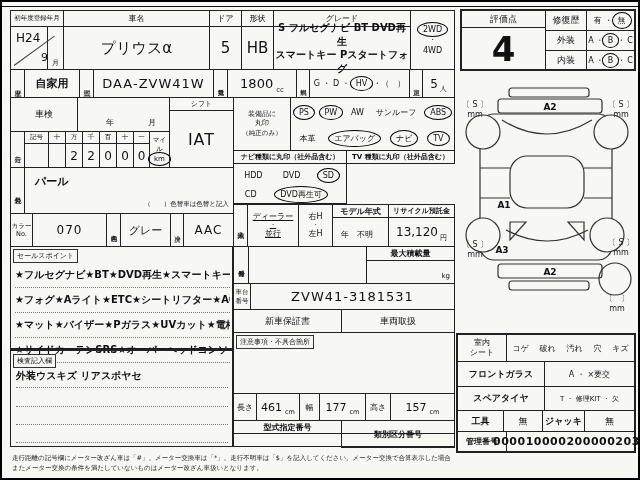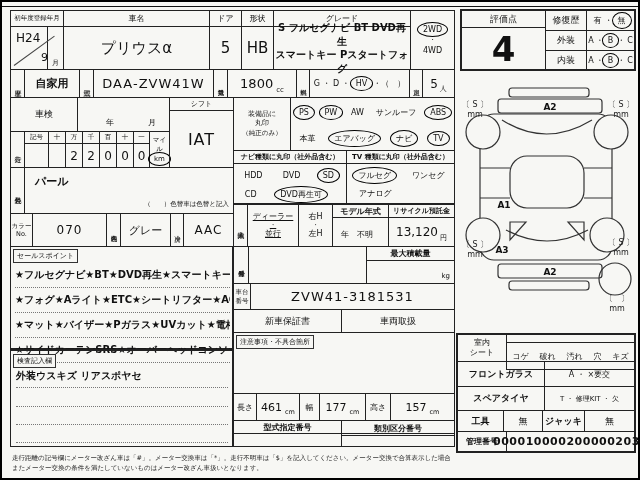--- a/index.html
+++ b/index.html
@@ -161,29 +161,20 @@
     <div class="rowflex f8" style="position:absolute;left:0;top:2px;width:100%;height:18px;">
       <span>HDD</span>
       <span>DVD</span>
       <span class="circled">SD</span>
     </div>
     <div class="rowflex f8" style="position:absolute;left:0;top:21px;width:90%;height:18px;">
       <span>CD</span>
       <span class="circled">DVD再生可</span>
     </div>
   </div>
-  <div class="b" style="left:344px;top:161px;width:109px;height:41px;">
-    <div class="rowflex f8" style="position:absolute;left:0;top:2px;width:100%;height:18px;">
-      <span class="circled">フルセグ</span>
-      <span>ワンセグ</span>
-    </div>
-    <div class="f8" style="position:absolute;left:12px;top:24px;">
-      <span>アナログ</span>
-    </div>
-  </div>
 
   <div class="b ctr vert f7" style="left:8px;top:165px;width:15px;height:47px;">外装色</div>
   <div class="b" style="left:22px;top:165px;width:210px;height:47px;">
     <span class="nb f11 bold" style="left:10px;top:6px;">パール</span>
     <span class="nb f6" style="right:4px;bottom:4px;">（　　）色替車は色替と記入</span>
   </div>
   <div class="b colc f6" style="left:8px;top:211px;width:23px;height:34px;line-height:1.3;">
     <span>カラー</span>
     <span>No.</span>
   </div>
@@ -254,21 +245,21 @@
   <div class="b ctr f11" style="left:317px;top:391px;width:47px;height:28px;gap:3px;">
     <span>177</span>
     <span class="f6" style="align-self:flex-end;padding-bottom:4px;">cm</span>
   </div>
   <div class="b ctr f8" style="left:363px;top:391px;width:26px;height:28px;">高さ</div>
   <div class="b ctr f11" style="left:388px;top:391px;width:65px;height:28px;gap:3px;">
     <span>157</span>
     <span class="f6" style="align-self:flex-end;padding-bottom:4px;">cm</span>
   </div>
   <div class="b ctr f8 bold" style="left:231px;top:418px;width:109px;height:14px;">型式指定番号</div>
-  <div class="b ctr f8 bold" style="left:339px;top:418px;width:114px;height:16px;font-family:Liberation Mono, monospace;">類別区分番号</div>
+  <div class="b ctr f8 bold" style="left:339px;top:418px;width:114px;height:28px;font-family:Liberation Mono, monospace;">類別区分番号</div>
   <div class="b" style="left:231px;top:431px;width:109px;height:14px;"></div>
   <div class="b" style="left:339px;top:431px;width:114px;height:14px;"></div>
 
   <div class="b" style="left:8px;top:347px;width:223px;height:98px;border-top-width:2px;">
     <div class="lblbox" style="left:2px;top:3px;">検査記入欄</div>
     <div class="f10 bold" style="position:absolute;left:5px;top:18px;width:212px;height:18px;border-bottom:1px dotted #777;">外装ウスキズ リアスポヤセ</div>
     <div class="dotline" style="position:absolute;left:5px;top:54px;width:212px;height:1px;"></div>
     <div class="dotline" style="position:absolute;left:5px;top:72px;width:212px;height:1px;"></div>
     <div class="dotline" style="position:absolute;left:5px;top:90px;width:212px;height:1px;"></div>
   </div>
@@ -319,21 +310,21 @@
   <div class="tread" style="left:598px;top:292px;width:34px;">
     <span>〔　〕</span><br>
     <span>mm</span>
   </div>
 
   <div class="b hv" style="left:454px;top:331px;width:180px;height:120px;"></div>
   <div class="b colc f8" style="left:455px;top:332px;width:50px;height:28px;line-height:1.3;">
     <span>室内</span>
     <span>シート</span>
   </div>
-  <div class="b rowflex f8" style="left:504px;top:332px;width:129px;height:28px;margin-top:8px;">
+  <div class="b rowflex f8" style="left:504px;top:332px;width:129px;height:28px;">
     <span>コゲ</span>
     <span>破れ</span>
     <span>汚れ</span>
     <span>穴</span>
     <span>キズ</span>
   </div>
   <div class="b ctr f9 bold" style="left:455px;top:359px;width:88px;height:26px;">フロントガラス</div>
   <div class="b ctr f8" style="left:542px;top:359px;width:91px;height:26px;">A ・ ×要交</div>
   <div class="b ctr f9 bold" style="left:455px;top:384px;width:88px;height:25px;">スペアタイヤ</div>
   <div class="b ctr f7" style="left:542px;top:384px;width:91px;height:25px;">T ・ 修理KIT ・ 欠</div>

